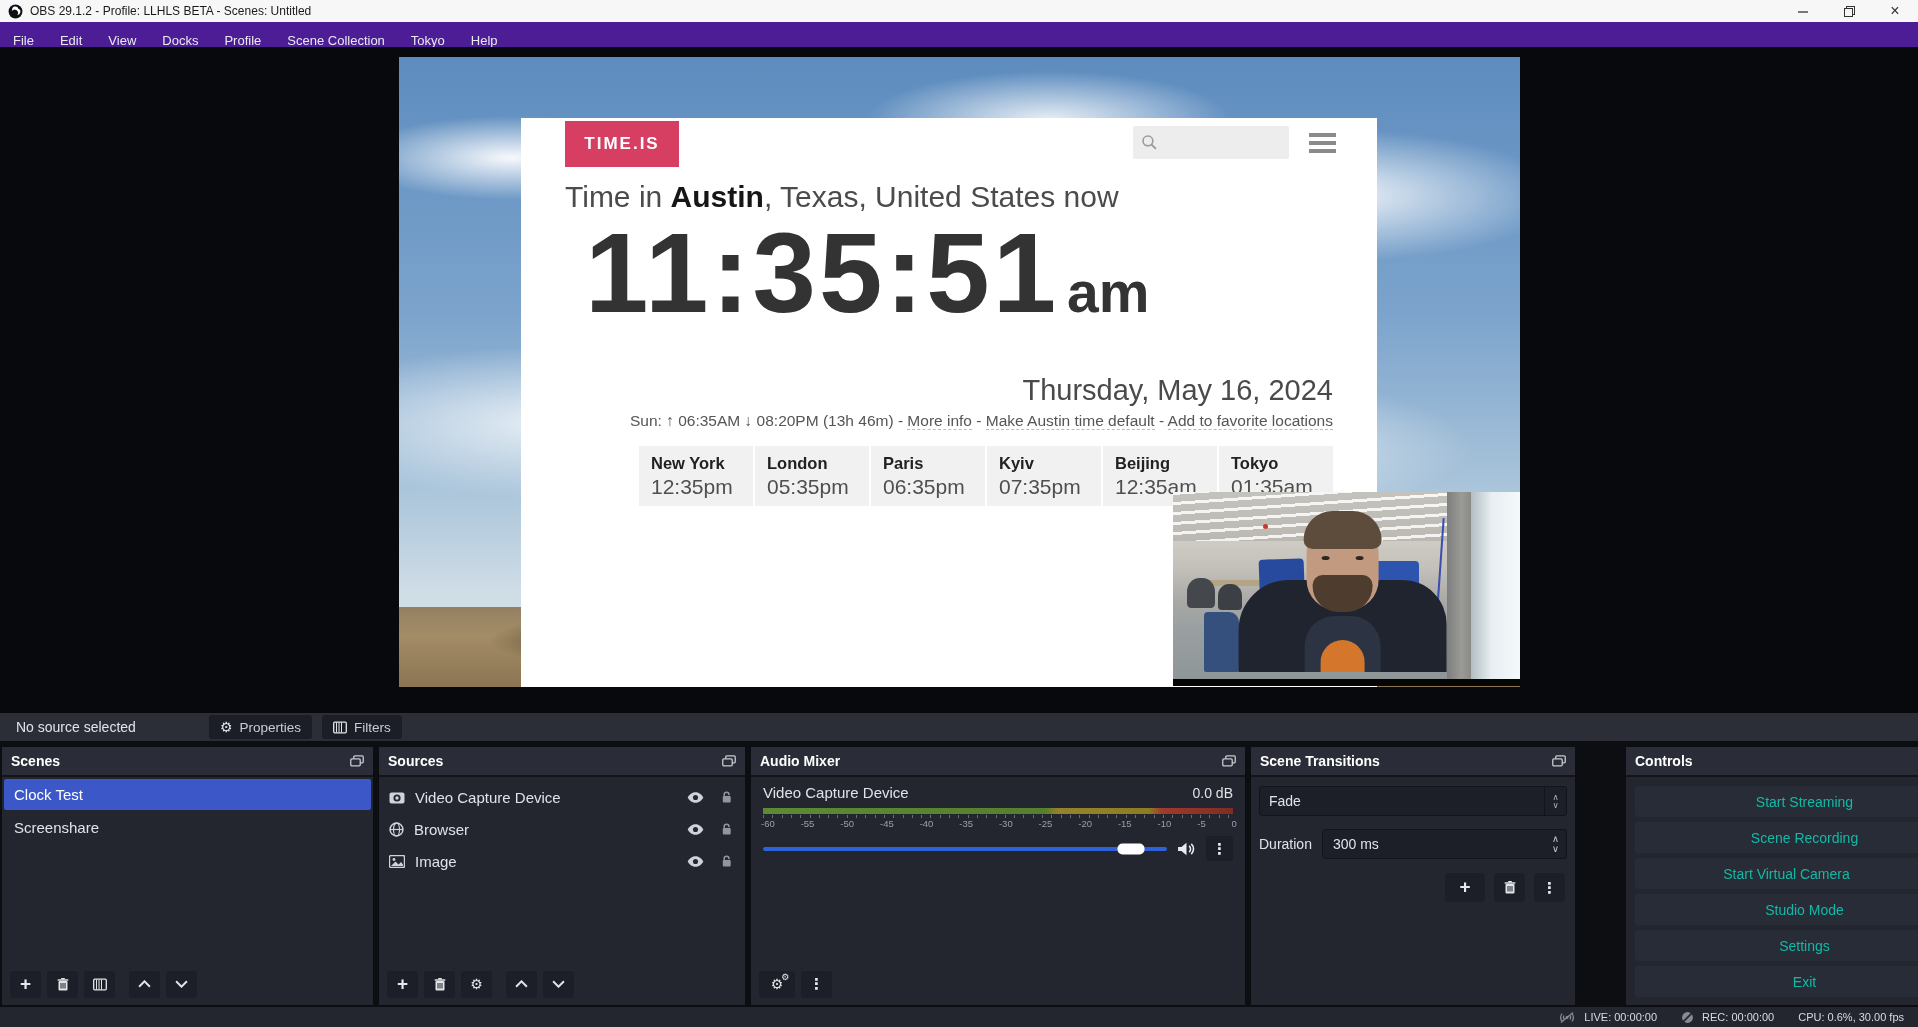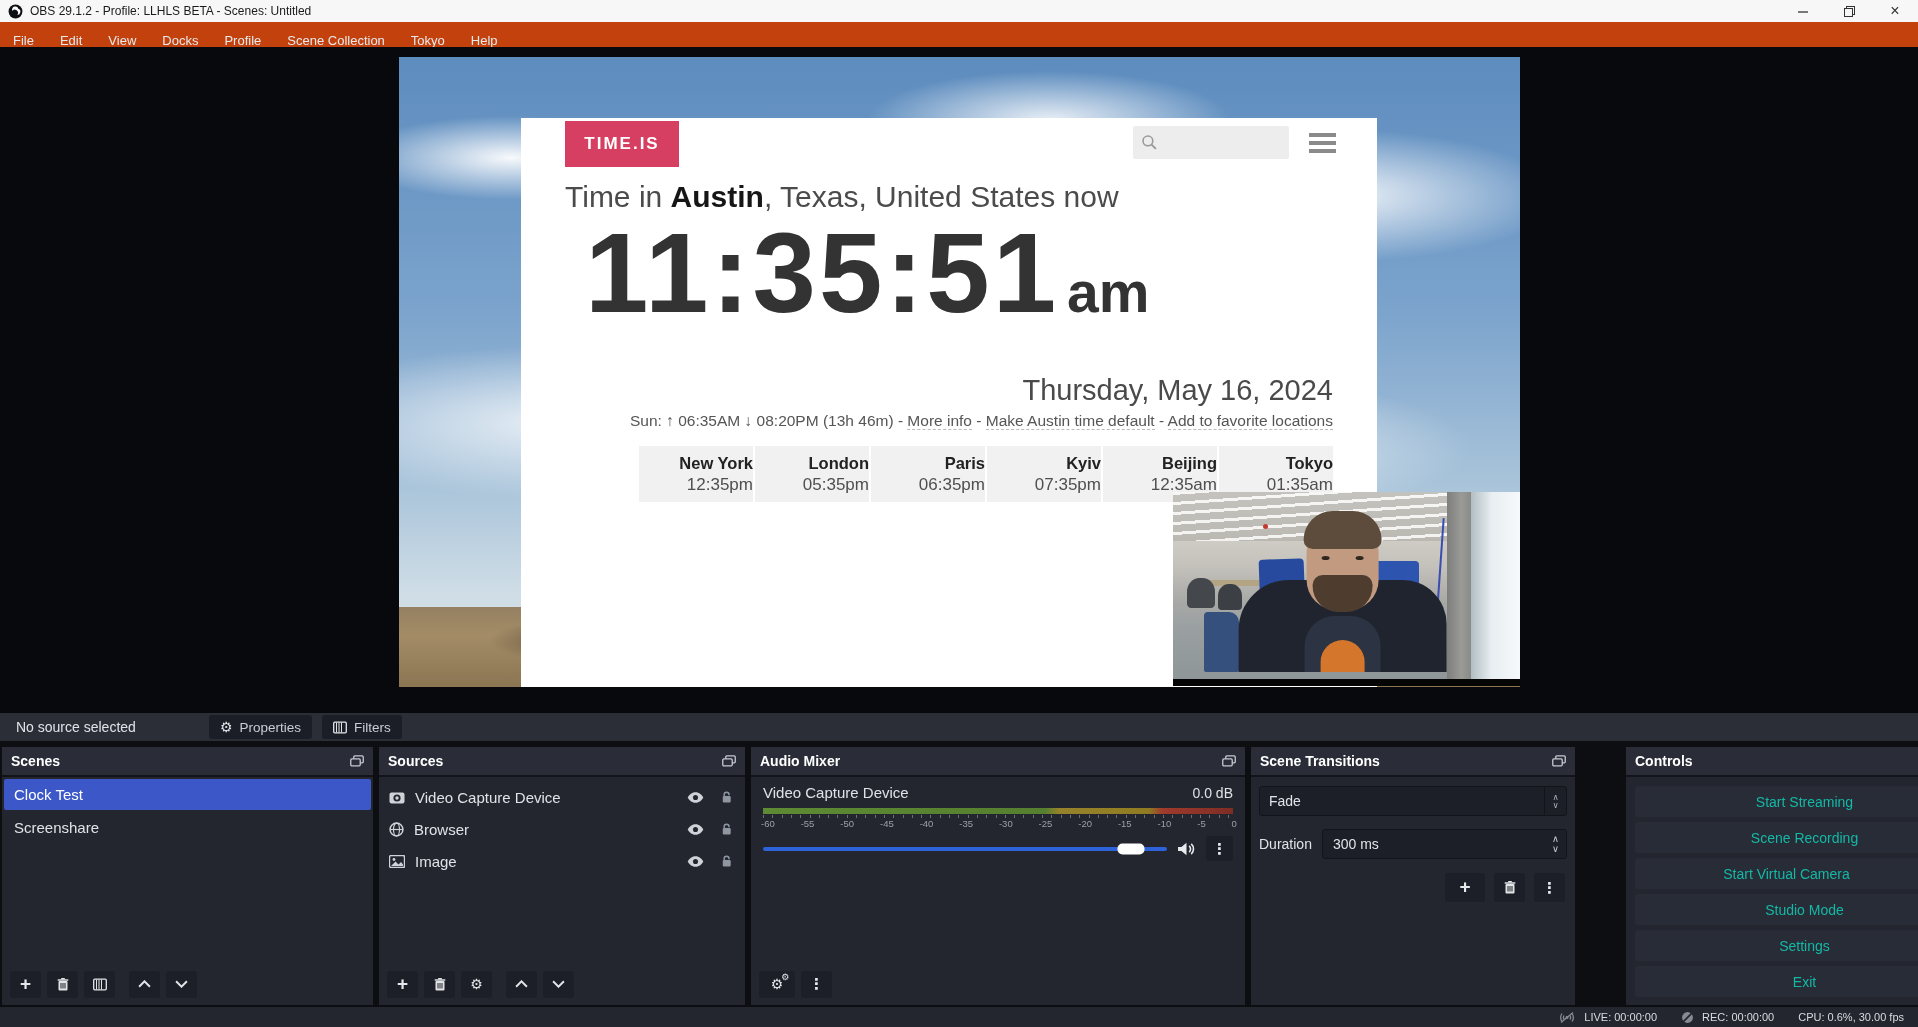--- a/index.html
+++ b/index.html
@@ -7,21 +7,21 @@
     font-family:"Liberation Sans", sans-serif; }
 
   
   .titlebar { position:absolute; top:0; left:0; right:0; height:22px; background:#f7f7f7;
     display:flex; align-items:center; padding-left:8px; }
   .titlebar .title { font-size:12px; color:#1a1a1a; margin-left:7px; }
   .win-btns { margin-left:auto; display:flex; height:100%; }
   .win-btn { width:46px; height:100%; display:flex; align-items:center; justify-content:center; color:#333; font-size:14px; }
 
   
-  .menubar { position:absolute; top:22px; left:0; right:0; height:37px; background:#c2410c;
+  .menubar { position:absolute; top:22px; left:0; right:0; height:37px; background:#4c1d95;
     display:flex; align-items:center; }
   .menu-item { color:#e8eaee; font-size:13px; padding:0 13px; height:100%; display:flex; align-items:center; }
 
   
   .preview { position:absolute; top:47px; left:0; right:0; height:666px; background:#08090c; }
   .canvas { position:absolute; left:399px; top:10px; width:1121px; height:630px; overflow:hidden;
     background:
       radial-gradient(ellipse 230px 60px at 10% 16%, rgba(255,255,255,.95), rgba(255,255,255,0) 70%),
       radial-gradient(ellipse 300px 80px at 30% 28%, rgba(255,255,255,.9), rgba(255,255,255,0) 70%),
       radial-gradient(ellipse 260px 70px at 58% 10%, rgba(255,255,255,.85), rgba(255,255,255,0) 70%),
@@ -47,23 +47,23 @@
   .hamburger div { height:4px; background:#8a8a8a; margin-bottom:4px; }
   .page-heading { position:absolute; left:44px; top:62px; font-size:30px; color:#4b4b4b; }
   .page-heading b { color:#161616; }
   .clock { position:absolute; left:64px; top:92px; font-size:114px; font-weight:bold; color:#333;
     letter-spacing:3px; line-height:1.1; white-space:nowrap; }
   .clock .ampm { font-size:57px; letter-spacing:0; margin-left:8px; }
   .page-date { position:absolute; right:44px; top:256px; font-size:29px; color:#4a4a4a; }
   .sun-line { position:absolute; right:44px; top:294px; font-size:15.5px; color:#555; white-space:nowrap; }
   .sun-line a { color:#555; text-decoration:none; border-bottom:1px dashed #bbb; }
   .cities { position:absolute; left:118px; top:328px; display:flex; gap:2px; }
-  .city-box { width:114px; background:#f1f1f1; text-align:right; padding:8px 0 7px; }
+  .city-box { width:114px; background:#f1f1f1; text-align:left; padding:8px 12px 7px; }
   .city-name { font-weight:bold; font-size:16.5px; color:#222; }
-  .city-time { font-size:17px; color:#4f4f4f; margin-top:2px; }
+  .city-time { font-size:21px; color:#4f4f4f; margin-top:2px; }
 
   
   .webcam { position:absolute; left:774px; top:435px; width:347px; height:194px; background:#060606; z-index:5; overflow:hidden; }
   .cam-scene { position:absolute; left:0; right:0; top:0; bottom:7px;
     background:linear-gradient(180deg,#dcdbd7 0%,#d2cfc9 22%,#c4c1bb 40%,#a9a9a6 58%,#9aa0a2 72%,#8f9697 100%); }
   .cam-ceiling { position:absolute; top:0; left:0; right:0; height:26%;
     background:repeating-linear-gradient(176deg, rgba(255,255,255,.75) 0 3px, rgba(150,148,142,.35) 3px 10px); }
   .cam-window { position:absolute; right:0; top:0; width:15%; height:100%;
     background:linear-gradient(90deg,#aab6bc,#e8eef1 45%,#f5f9fb); }
   .cam-pillar { position:absolute; right:14%; top:0; width:7%; height:100%;

